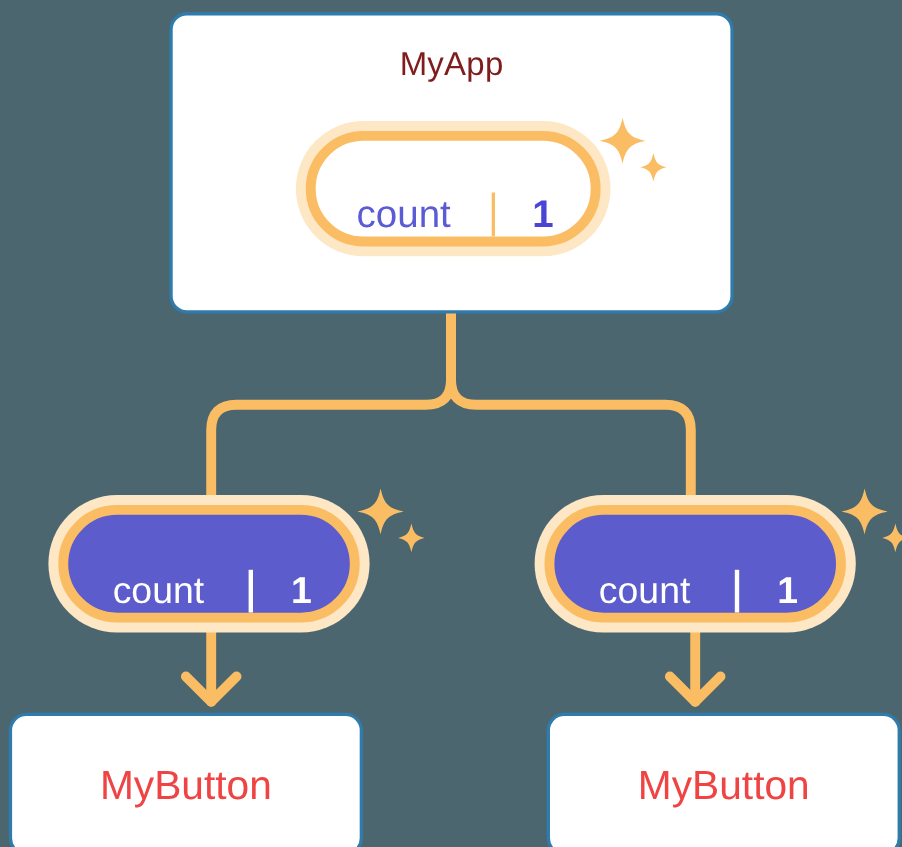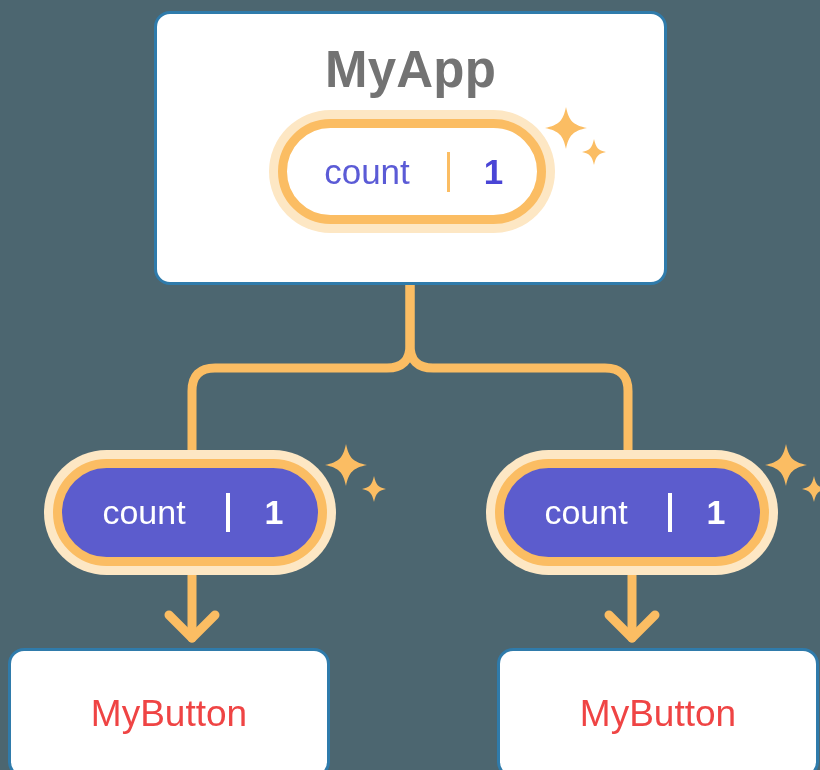--- a/index.html
+++ b/index.html
@@ -49,23 +49,23 @@
   #app-card {
     left: 154px;
     top: 11px;
     width: 513px;
     height: 274px;
     justify-content: flex-start;
     padding-top: 30px;
   }
 
   .card-title {
-    color: #737373;
-    font-size: 51px;
-    font-weight: 700;
+    color: #7f1d1d;
+    font-size: 30px;
+    font-weight: 400;
     letter-spacing: 0.2px;
     line-height: 1;
   }
 
   .btn-card {
     height: 130px;
     justify-content: center;
     padding-top: 0;
   }
   #btn-card-left {
@@ -96,21 +96,21 @@
     border-radius: 999px;
     background: #fde7c4;      
     padding: 9px;
     display: block;
   }
   .pill-inner {
     box-sizing: border-box;
     border-radius: 999px;
     border: 9px solid #fbbd63;  
     display: flex;
-    align-items: center;
+    align-items: flex-end;
     overflow: hidden;
     height: 100%;
   }
   .pill-key, .pill-val {
     display: flex;
     align-items: center;
     justify-content: center;
     box-sizing: border-box;
   }
   .pill-key { flex: 0 0 auto; }

